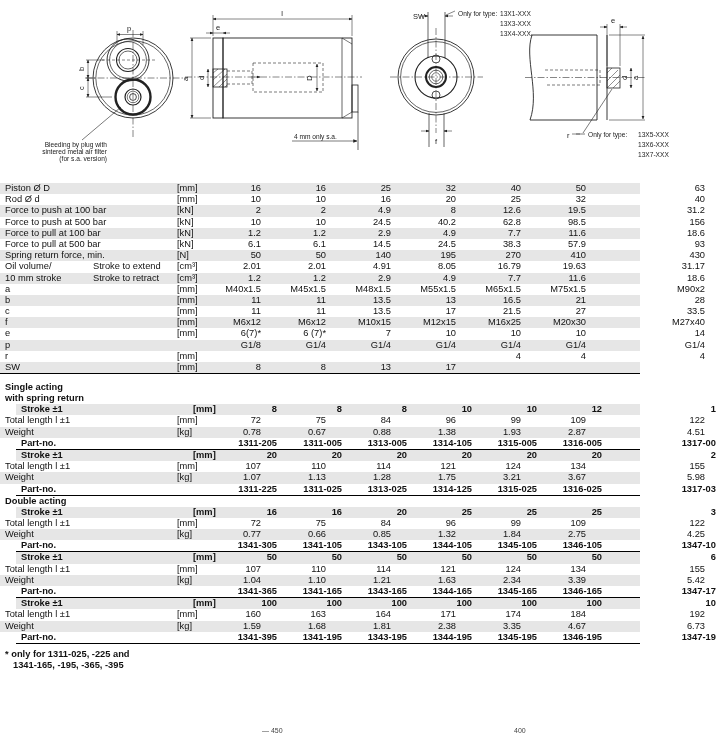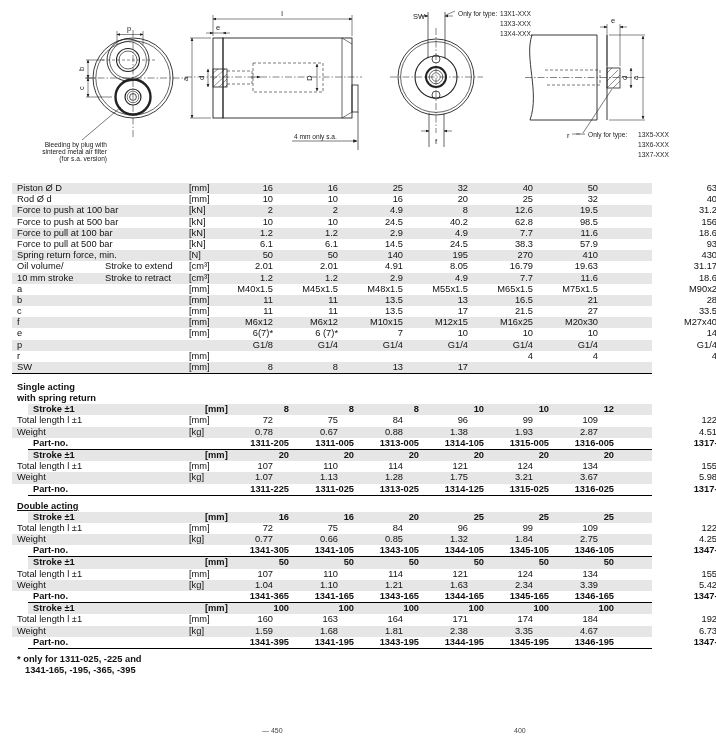--- a/index.html
+++ b/index.html
@@ -4,35 +4,35 @@
 <style>
   html,body{margin:0;padding:0;background:#fff;}
   #page{position:relative;width:716px;height:736px;background:#fff;overflow:hidden;
         font-family:"Liberation Sans","DejaVu Sans",sans-serif;color:#111;}
   
   #drawings{position:absolute;left:0;top:0;width:716px;height:182px;}
   #drawings svg{display:block;}
   .dnote{font-size:6.6px;fill:#222;}
   .dlab{font-size:7.5px;fill:#222;}
   
-  #content{position:absolute;left:12px;top:183px;width:640px;}
+  #content{position:absolute;left:0;top:183px;width:640px;}
   .trow{display:grid;grid-template-columns:172px 36px 50px 65px 65px 65px 65px 65px 119px;
         height:11.2px;line-height:11.3px;font-size:9.3px;align-items:center;padding-left:5px;}
   .trow.shaded{background:#e6e6e6;}
   .trow.bold{font-weight:bold;margin-left:16px;}
   .trow.rule{border-bottom:1px solid #000;}
   .c-label{position:relative;white-space:nowrap;}
   .c-label .sub{position:absolute;left:88px;top:0;}
   .c-unit{white-space:nowrap;}
   .c-val{text-align:right;white-space:nowrap;padding-right:2px;}
   .section-title{padding-left:5px;font-weight:bold;font-size:9.3px;}
   .section-title .st-line{height:11px;line-height:11.5px;}
   .section-title.shaded{background:#e6e6e6;}
   .mt1{margin-top:8px;}
-  .mt2{margin-top:5px;text-decoration:underline;}
+  .mt2{}
   #footnote{margin-top:5px;padding-left:5px;font-weight:bold;font-size:9.3px;line-height:11px;}
   #footnote .indent{padding-left:8px;}
   
   .fragment{position:absolute;top:727px;font-size:7px;color:#444;white-space:nowrap;}
   #frag-left{left:262px;}
   #frag-right{left:514px;}
 </style>
 </head>
 <body>
 

